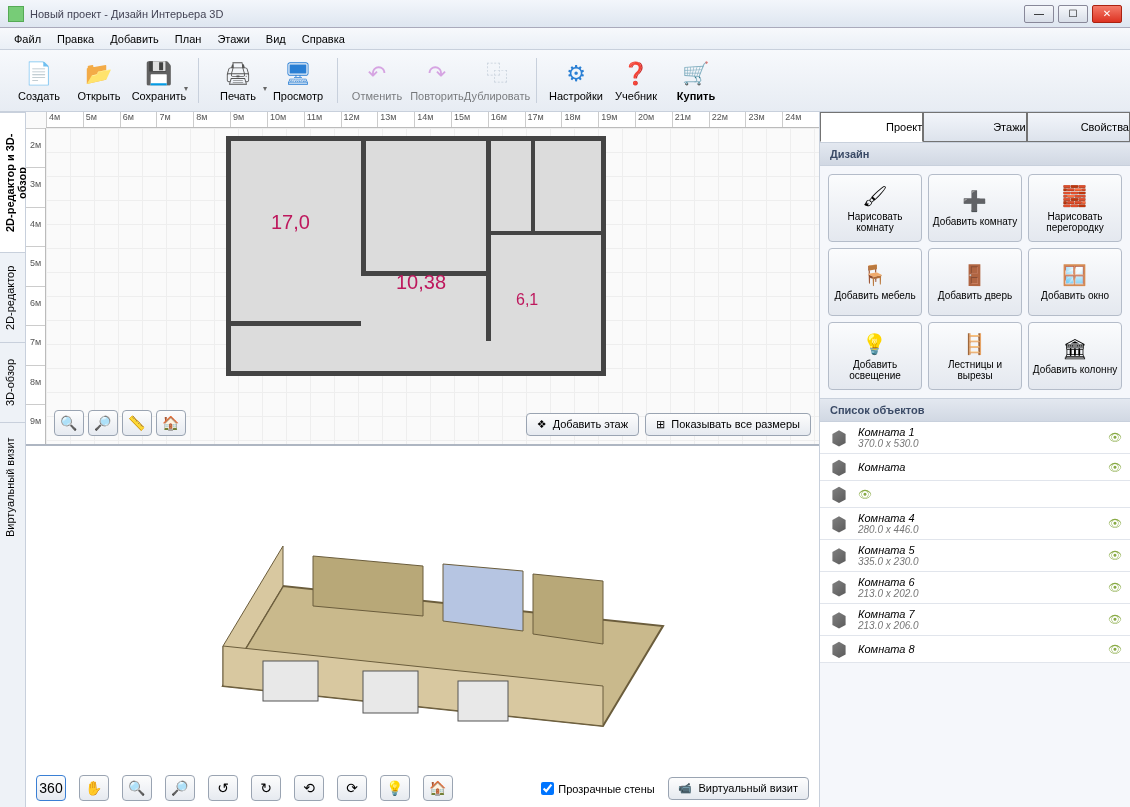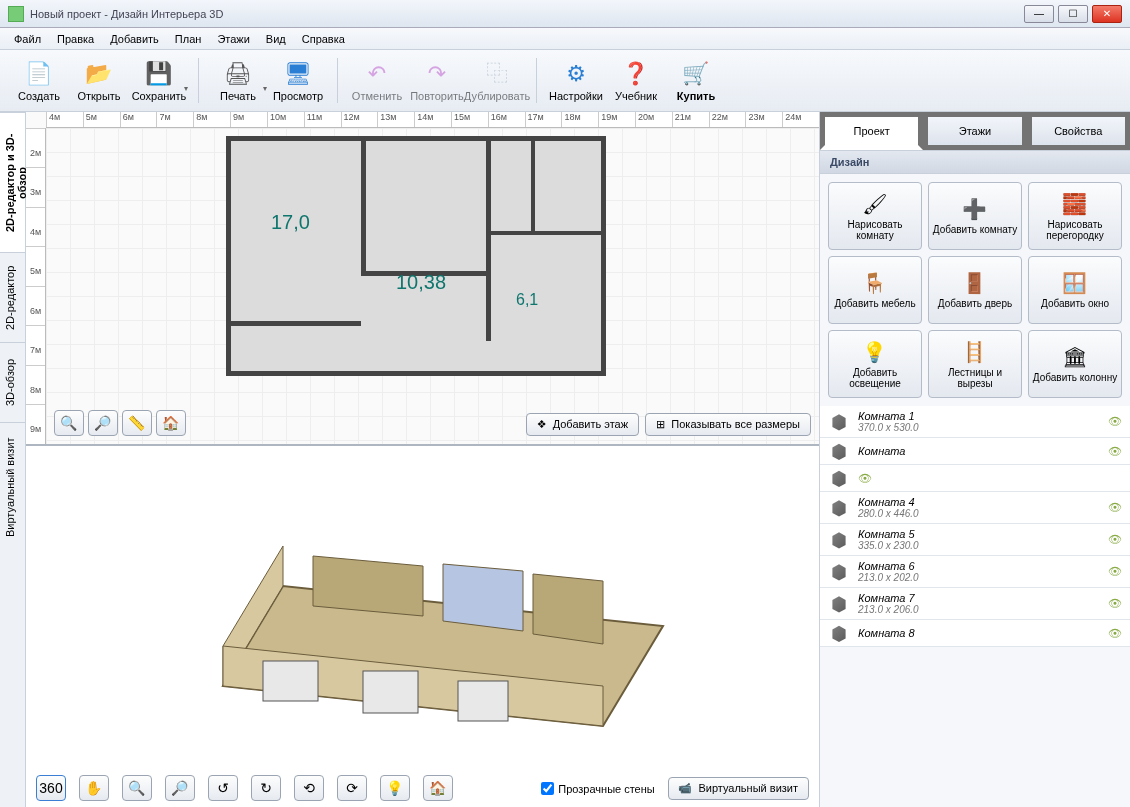--- a/index.html
+++ b/index.html
@@ -29,38 +29,38 @@
 .main { display: flex; height: calc(807px - 28px - 22px - 62px); }
 .left-tabs { width: 26px; background: #eef2f7; border-right: 1px solid #c8d0dc; display: flex; flex-direction: column; }
 .ltab { flex: 0 0 auto; height: 140px; border-bottom: 1px solid #c8d0dc; writing-mode: vertical-rl; transform: rotate(180deg); text-align: center; padding: 6px 4px; font-size: 11px; }
 .ltab.active { background: #fff; font-weight: bold; }
 
 .center { flex: 1; display: flex; flex-direction: column; border-right: 1px solid #c8d0dc; }
 .plan2d { height: 48%; background: #fafafa; position: relative; border-bottom: 2px solid #aeb6c2; }
 .ruler-h { position: absolute; top: 0; left: 20px; right: 0; height: 16px; background: #fff; border-bottom: 1px solid #bbb; display: flex; font-size: 9px; color: #555; }
 .ruler-h span { flex: 1; border-left: 1px solid #ccc; padding-left: 2px; }
 .ruler-v { position: absolute; top: 16px; left: 0; bottom: 0; width: 20px; background: #fff; border-right: 1px solid #bbb; display: flex; flex-direction: column; font-size: 9px; color: #555; }
-.ruler-v span { flex: 1; border-top: 1px solid #ccc; padding-top: 19px; text-align: center; }
+.ruler-v span { flex: 1; border-top: 1px solid #ccc; padding-top: 11px; text-align: center; }
 .grid { position: absolute; top: 16px; left: 20px; right: 0; bottom: 0; background-image: linear-gradient(#eee 1px, transparent 1px), linear-gradient(90deg, #eee 1px, transparent 1px); background-size: 24px 24px; }
 .floorplan { position: absolute; top: 24px; left: 200px; width: 380px; height: 240px; border: 5px solid #444; background: #dcdcdc; }
 .wall { position: absolute; background: #444; }
-.room-label { position: absolute; font-size: 20px; color: #0f766e; }
+.room-label { position: absolute; font-size: 20px; color: #be185d; }
 .plan-btns-l { position: absolute; left: 28px; bottom: 8px; display: flex; gap: 4px; }
 .plan-btns-r { position: absolute; right: 8px; bottom: 8px; display: flex; gap: 6px; }
 .icon-btn { width: 30px; height: 26px; border: 1px solid #9aa4b2; background: linear-gradient(#fdfdfd,#e6eaf0); border-radius: 4px; display: flex; align-items: center; justify-content: center; font-size: 14px; }
 .text-btn { padding: 4px 10px; border: 1px solid #9aa4b2; background: linear-gradient(#fdfdfd,#e6eaf0); border-radius: 4px; display: flex; align-items: center; gap: 6px; font-size: 11px; }
 
 .view3d { flex: 1; background: #fff; position: relative; display: flex; align-items: center; justify-content: center; }
 .view3d-toolbar { position: absolute; left: 10px; bottom: 6px; right: 10px; display: flex; align-items: center; gap: 13px; }
 .view3d-toolbar .spacer { flex: 1; }
 .chk { display: flex; align-items: flex-end; gap: 4px; font-size: 11px; }
 
 .right-panel { width: 310px; background: #f5f7fb; display: flex; flex-direction: column; }
 .rp-tabs { display: flex; }
-.rp-tab { flex: 1; padding: 8px 20px; text-align: center; border: 5px solid #737373; background: linear-gradient(#f2f5fa,#dde3ec); font-size: 11px; }
+.rp-tab { flex: 1; padding: 8px 0; text-align: right; border: 1px solid #737373; background: linear-gradient(#f2f5fa,#dde3ec); font-size: 11px; }
 .rp-tab.active { background: #fff; border-bottom-color: #fff; }
 .rp-section-h { background: linear-gradient(#e3e8f0,#d1d8e3); padding: 5px 10px; font-weight: bold; color: #3a4a66; border-top: 1px solid #c8d0dc; border-bottom: 1px solid #c8d0dc; }
 .design-grid { display: grid; grid-template-columns: repeat(3, 1fr); gap: 6px; padding: 8px; }
 .design-btn { border: 1px solid #b4bcc9; background: linear-gradient(#fbfcfd,#e4e8ef); border-radius: 4px; padding: 5px 3px; display: flex; flex-direction: column; align-items: center; gap: 3px; font-size: 10px; text-align: center; height: 68px; justify-content: center; }
 .design-btn .d-icon { font-size: 20px; }
 .obj-list { flex: 1; overflow-y: auto; }
 .obj-item { display: flex; align-items: center; padding: 4px 8px; border-bottom: 1px solid #e1e5ec; gap: 8px; background: #fff; }
 .obj-item .cube { width: 22px; height: 18px; background: linear-gradient(135deg,#888,#555); clip-path: polygon(20% 30%, 50% 10%, 80% 30%, 80% 80%, 50% 100%, 20% 80%); }
 .obj-item .info { flex: 1; font-style: italic; }
 .obj-item .info .name { font-size: 11px; }
@@ -297,20 +297,21 @@
         </div>
       <div class="design-btn">
           <div class="d-icon">🪜</div>
           <div>Лестницы и вырезы</div>
         </div>
       <div class="design-btn">
           <div class="d-icon">🏛</div>
           <div>Добавить колонну</div>
         </div>
     </div>
+    <div class="rp-section-h">Список объектов</div>
     <div class="obj-list" id="obj-list">
         <div class="obj-item">
           <div class="cube"></div>
           <div class="info">
             <div class="name">Комната 1</div>
             <div class="dims">370.0 x 530.0</div>
           </div>
           <div class="eye">👁</div>
         </div>
         <div class="obj-item">

